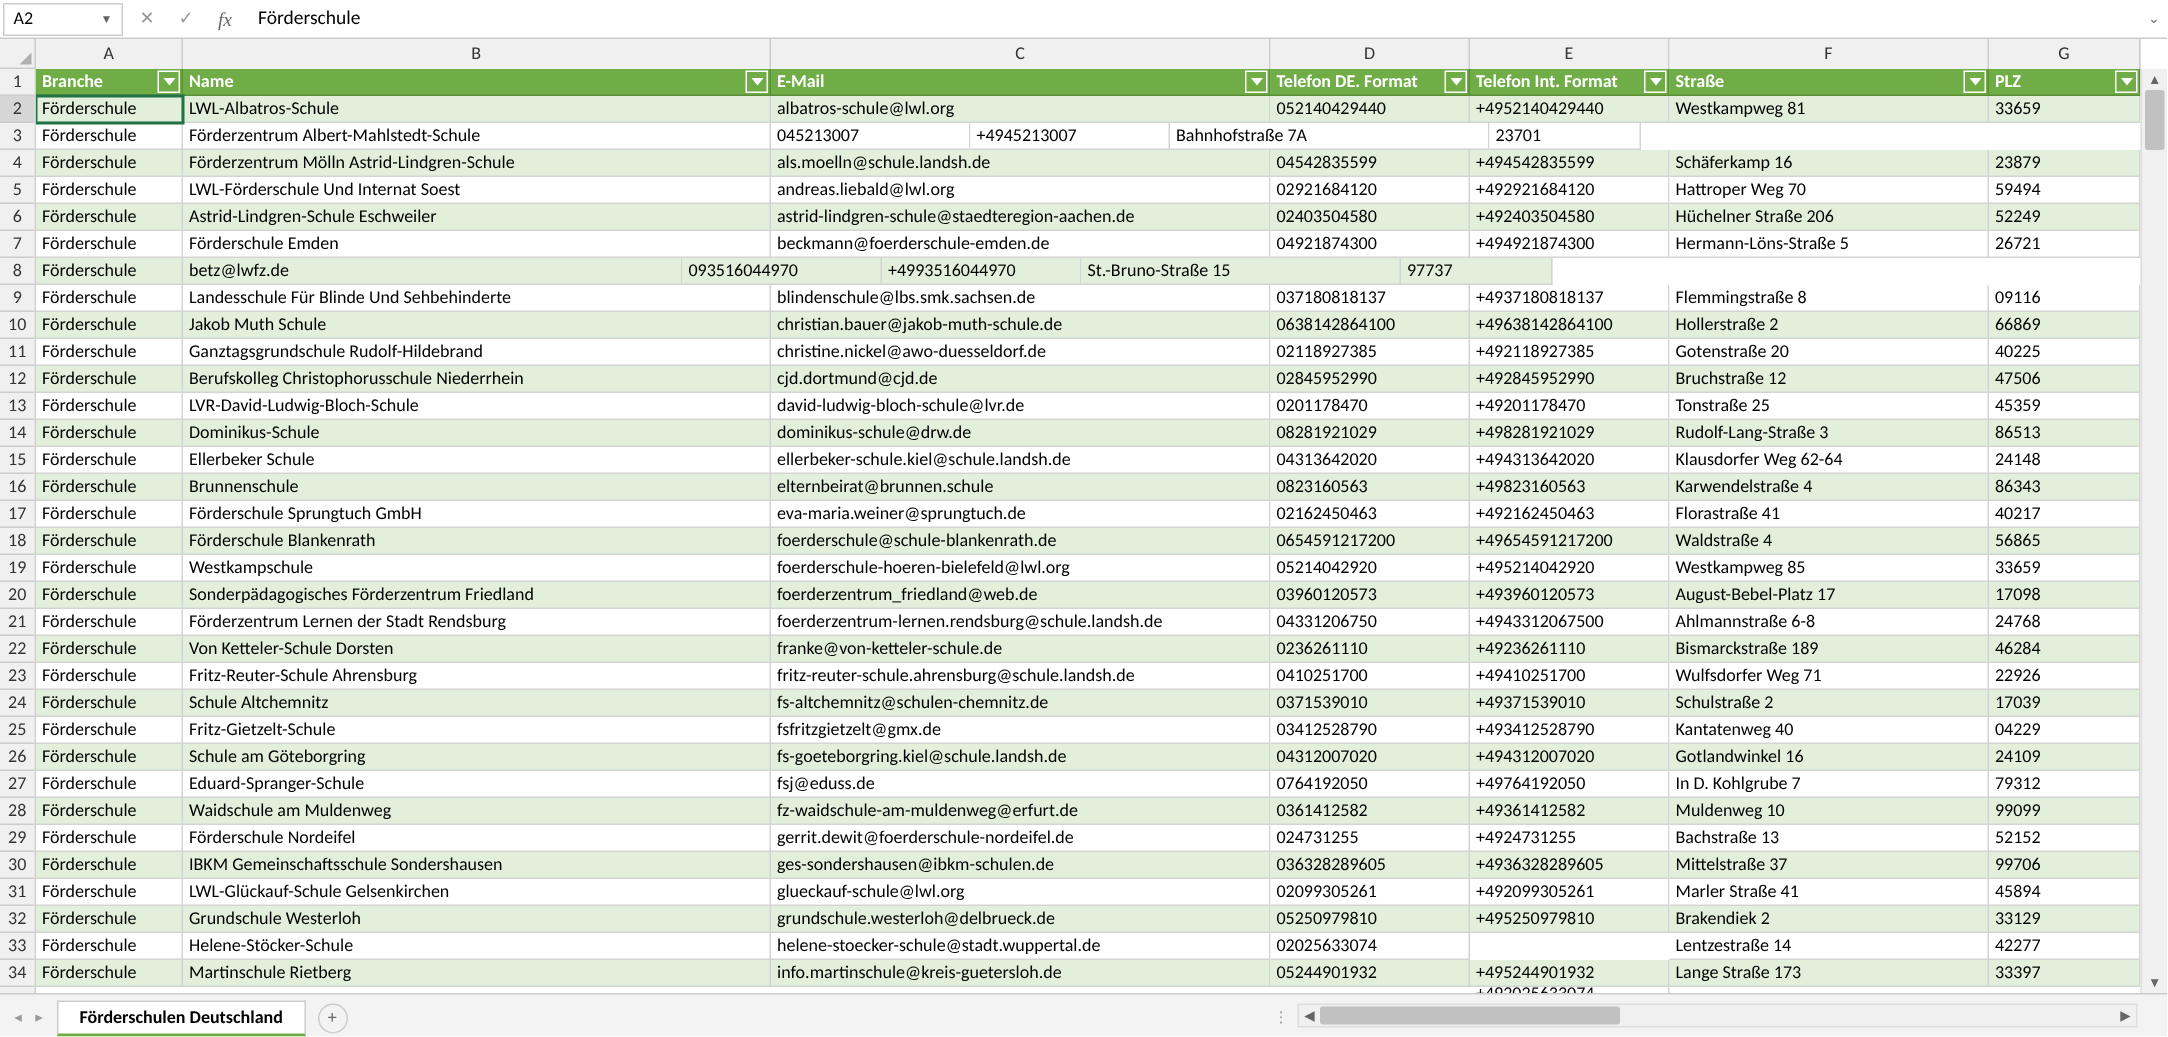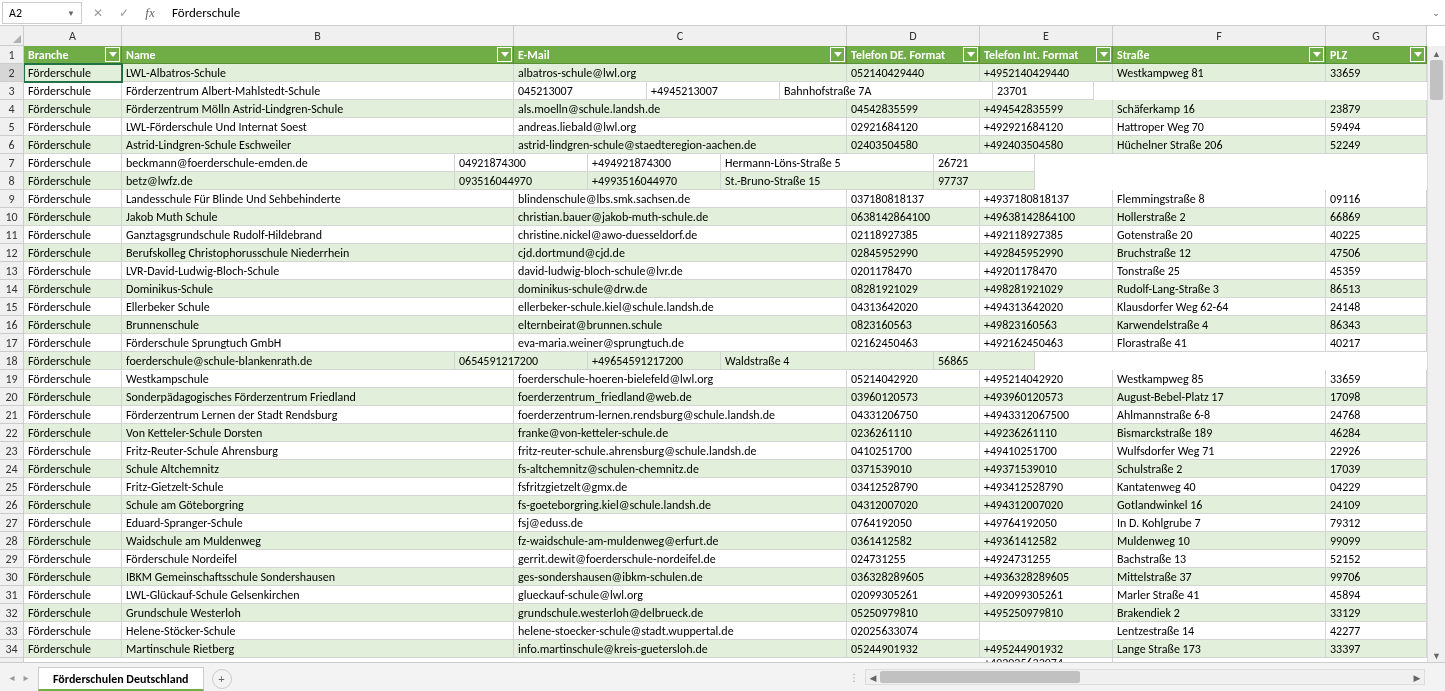--- a/index.html
+++ b/index.html
@@ -181,20 +181,21 @@
         <div class="cell" style="width: 98px;">Förderschule</div>
         <div class="cell" style="width: 392px;">Astrid-Lindgren-Schule Eschweiler</div>
         <div class="cell" style="width: 333px;">astrid-lindgren-schule@staedteregion-aachen.de</div>
         <div class="cell" style="width: 133px;">02403504580</div>
         <div class="cell" style="width: 133px;">+492403504580</div>
         <div class="cell" style="width: 213px;">Hüchelner Straße 206</div>
         <div class="cell" style="width: 101px;">52249</div>
       </div>
       <div class="row odd">
         <div class="cell" style="width: 98px;">Förderschule</div>
+        <div class="cell" style="width: 392px;">Förderschule Emden</div>
         <div class="cell" style="width: 333px;">beckmann@foerderschule-emden.de</div>
         <div class="cell" style="width: 133px;">04921874300</div>
         <div class="cell" style="width: 133px;">+494921874300</div>
         <div class="cell" style="width: 213px;">Hermann-Löns-Straße 5</div>
         <div class="cell" style="width: 101px;">26721</div>
       </div>
       <div class="row even">
         <div class="cell" style="width: 98px;">Förderschule</div>
         <div class="cell" style="width: 333px;">betz@lwfz.de</div>
         <div class="cell" style="width: 133px;">093516044970</div>
@@ -278,20 +279,21 @@
         <div class="cell" style="width: 98px;">Förderschule</div>
         <div class="cell" style="width: 392px;">Förderschule Sprungtuch GmbH</div>
         <div class="cell" style="width: 333px;">eva-maria.weiner@sprungtuch.de</div>
         <div class="cell" style="width: 133px;">02162450463</div>
         <div class="cell" style="width: 133px;">+492162450463</div>
         <div class="cell" style="width: 213px;">Florastraße 41</div>
         <div class="cell" style="width: 101px;">40217</div>
       </div>
       <div class="row even">
         <div class="cell" style="width: 98px;">Förderschule</div>
+        <div class="cell" style="width: 392px;">Förderschule Blankenrath</div>
         <div class="cell" style="width: 333px;">foerderschule@schule-blankenrath.de</div>
         <div class="cell" style="width: 133px;">0654591217200</div>
         <div class="cell" style="width: 133px;">+49654591217200</div>
         <div class="cell" style="width: 213px;">Waldstraße 4</div>
         <div class="cell" style="width: 101px;">56865</div>
       </div>
       <div class="row odd">
         <div class="cell" style="width: 98px;">Förderschule</div>
         <div class="cell" style="width: 392px;">Westkampschule</div>
         <div class="cell" style="width: 333px;">foerderschule-hoeren-bielefeld@lwl.org</div>

